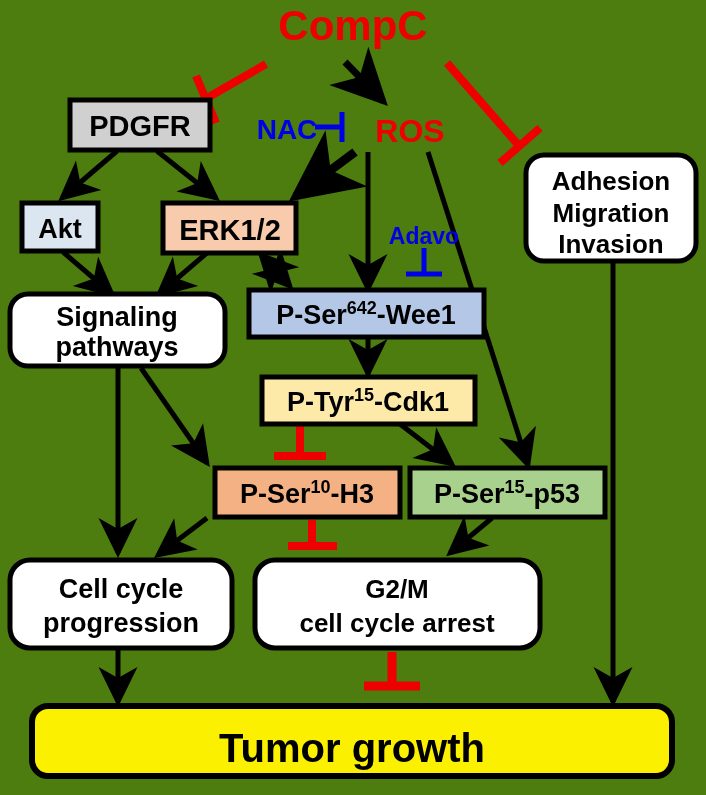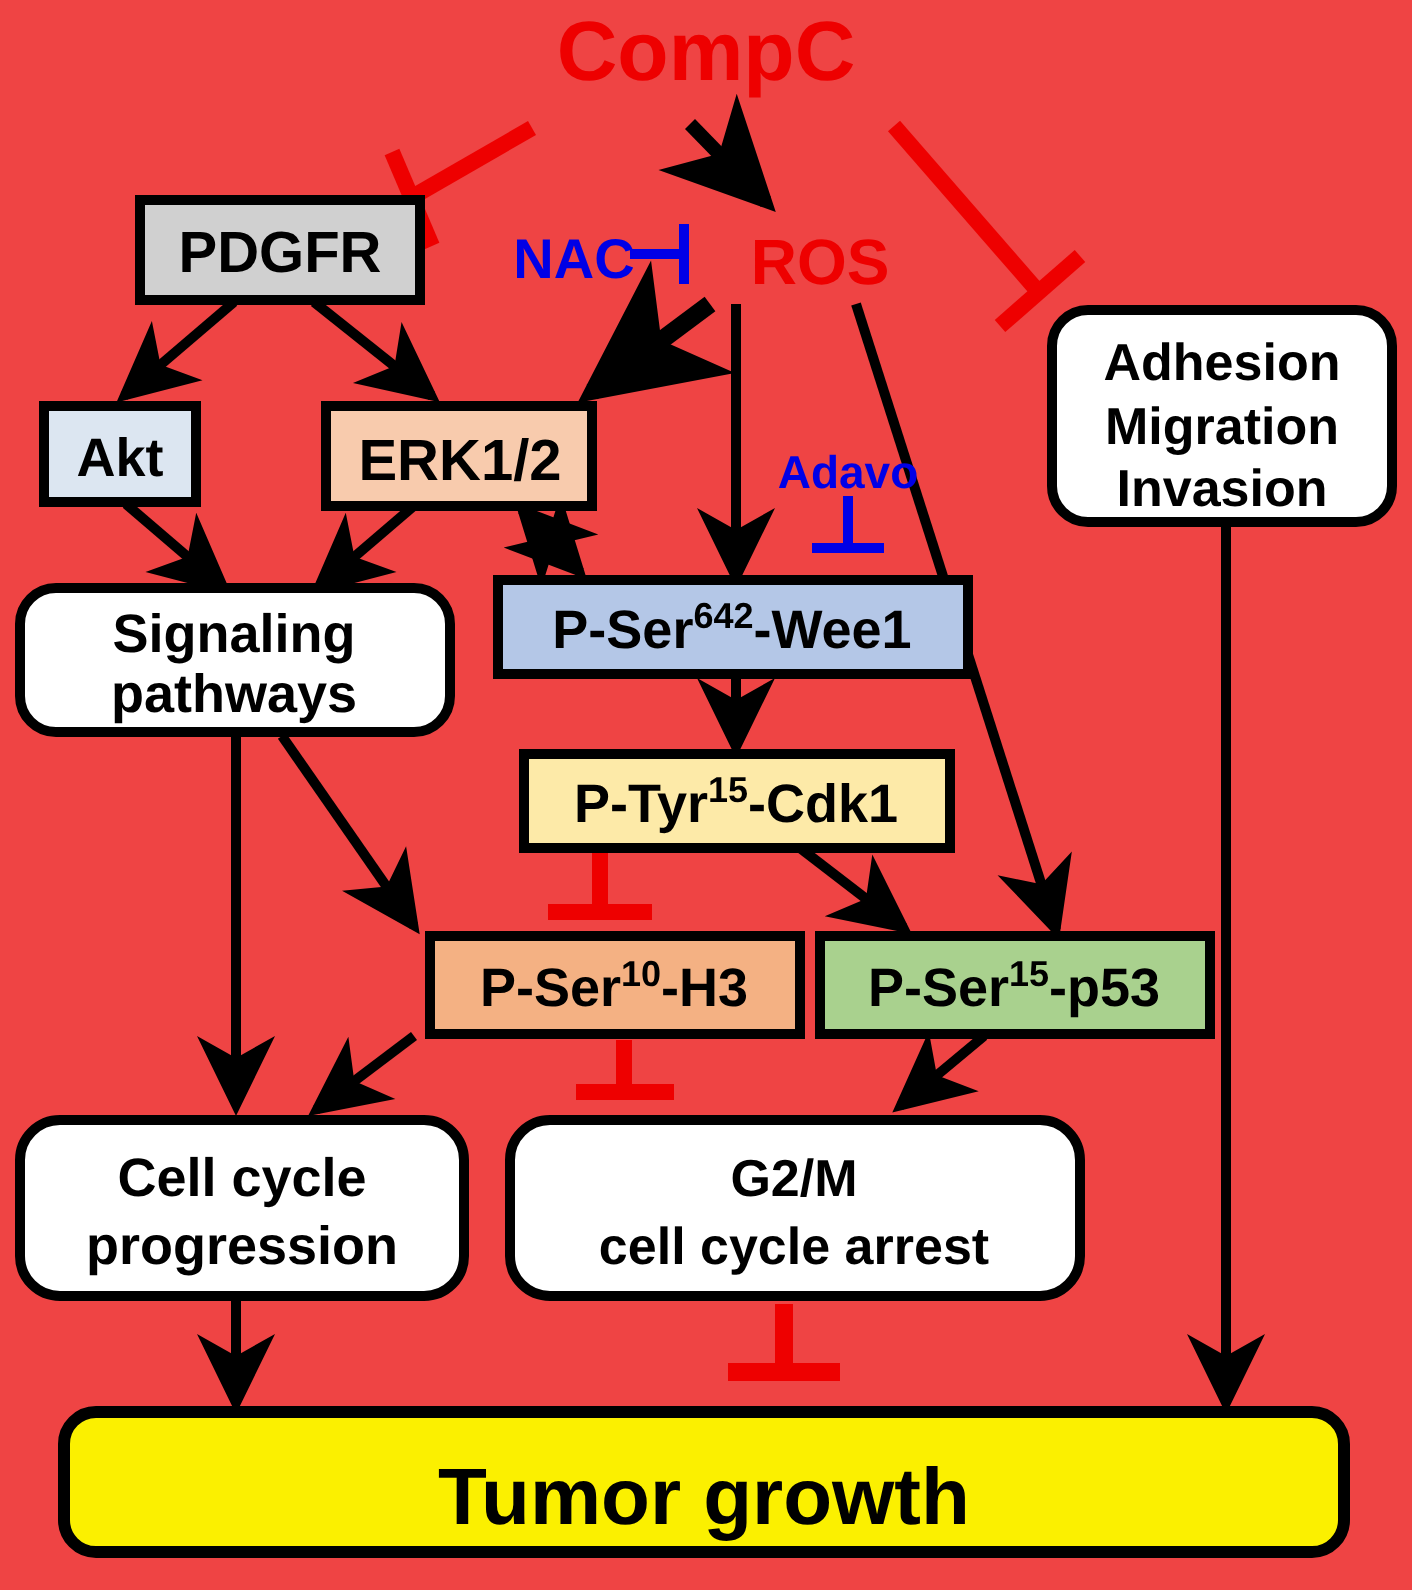--- a/index.html
+++ b/index.html
@@ -1,18 +1,18 @@
 <!DOCTYPE html>
 <html><head>
 <meta charset="utf-8">
 <style>
   html,body{margin:0;padding:0;background:#ffffff;}
   body{width:706px;height:795px;overflow:hidden;
        font-family:"Liberation Sans","DejaVu Sans",sans-serif;}
-  #diagram{position:relative;width:706px;height:795px;background:#ef4444;}
+  #diagram{position:relative;width:706px;height:795px;background:#4d7c0f;}
   svg{position:absolute;left:0;top:0;width:706px;height:795px;}
   text{font-family:"Liberation Sans","DejaVu Sans",sans-serif;}
 </style>
 </head>
 <body>
 
 <div id="diagram">
 <svg viewBox="0 0 706 795" xmlns="http://www.w3.org/2000/svg">
   <defs>
     <marker id="arrowBlack" markerWidth="9" markerHeight="9" refX="7.4" refY="4.5" orient="auto" markerUnits="strokeWidth">

